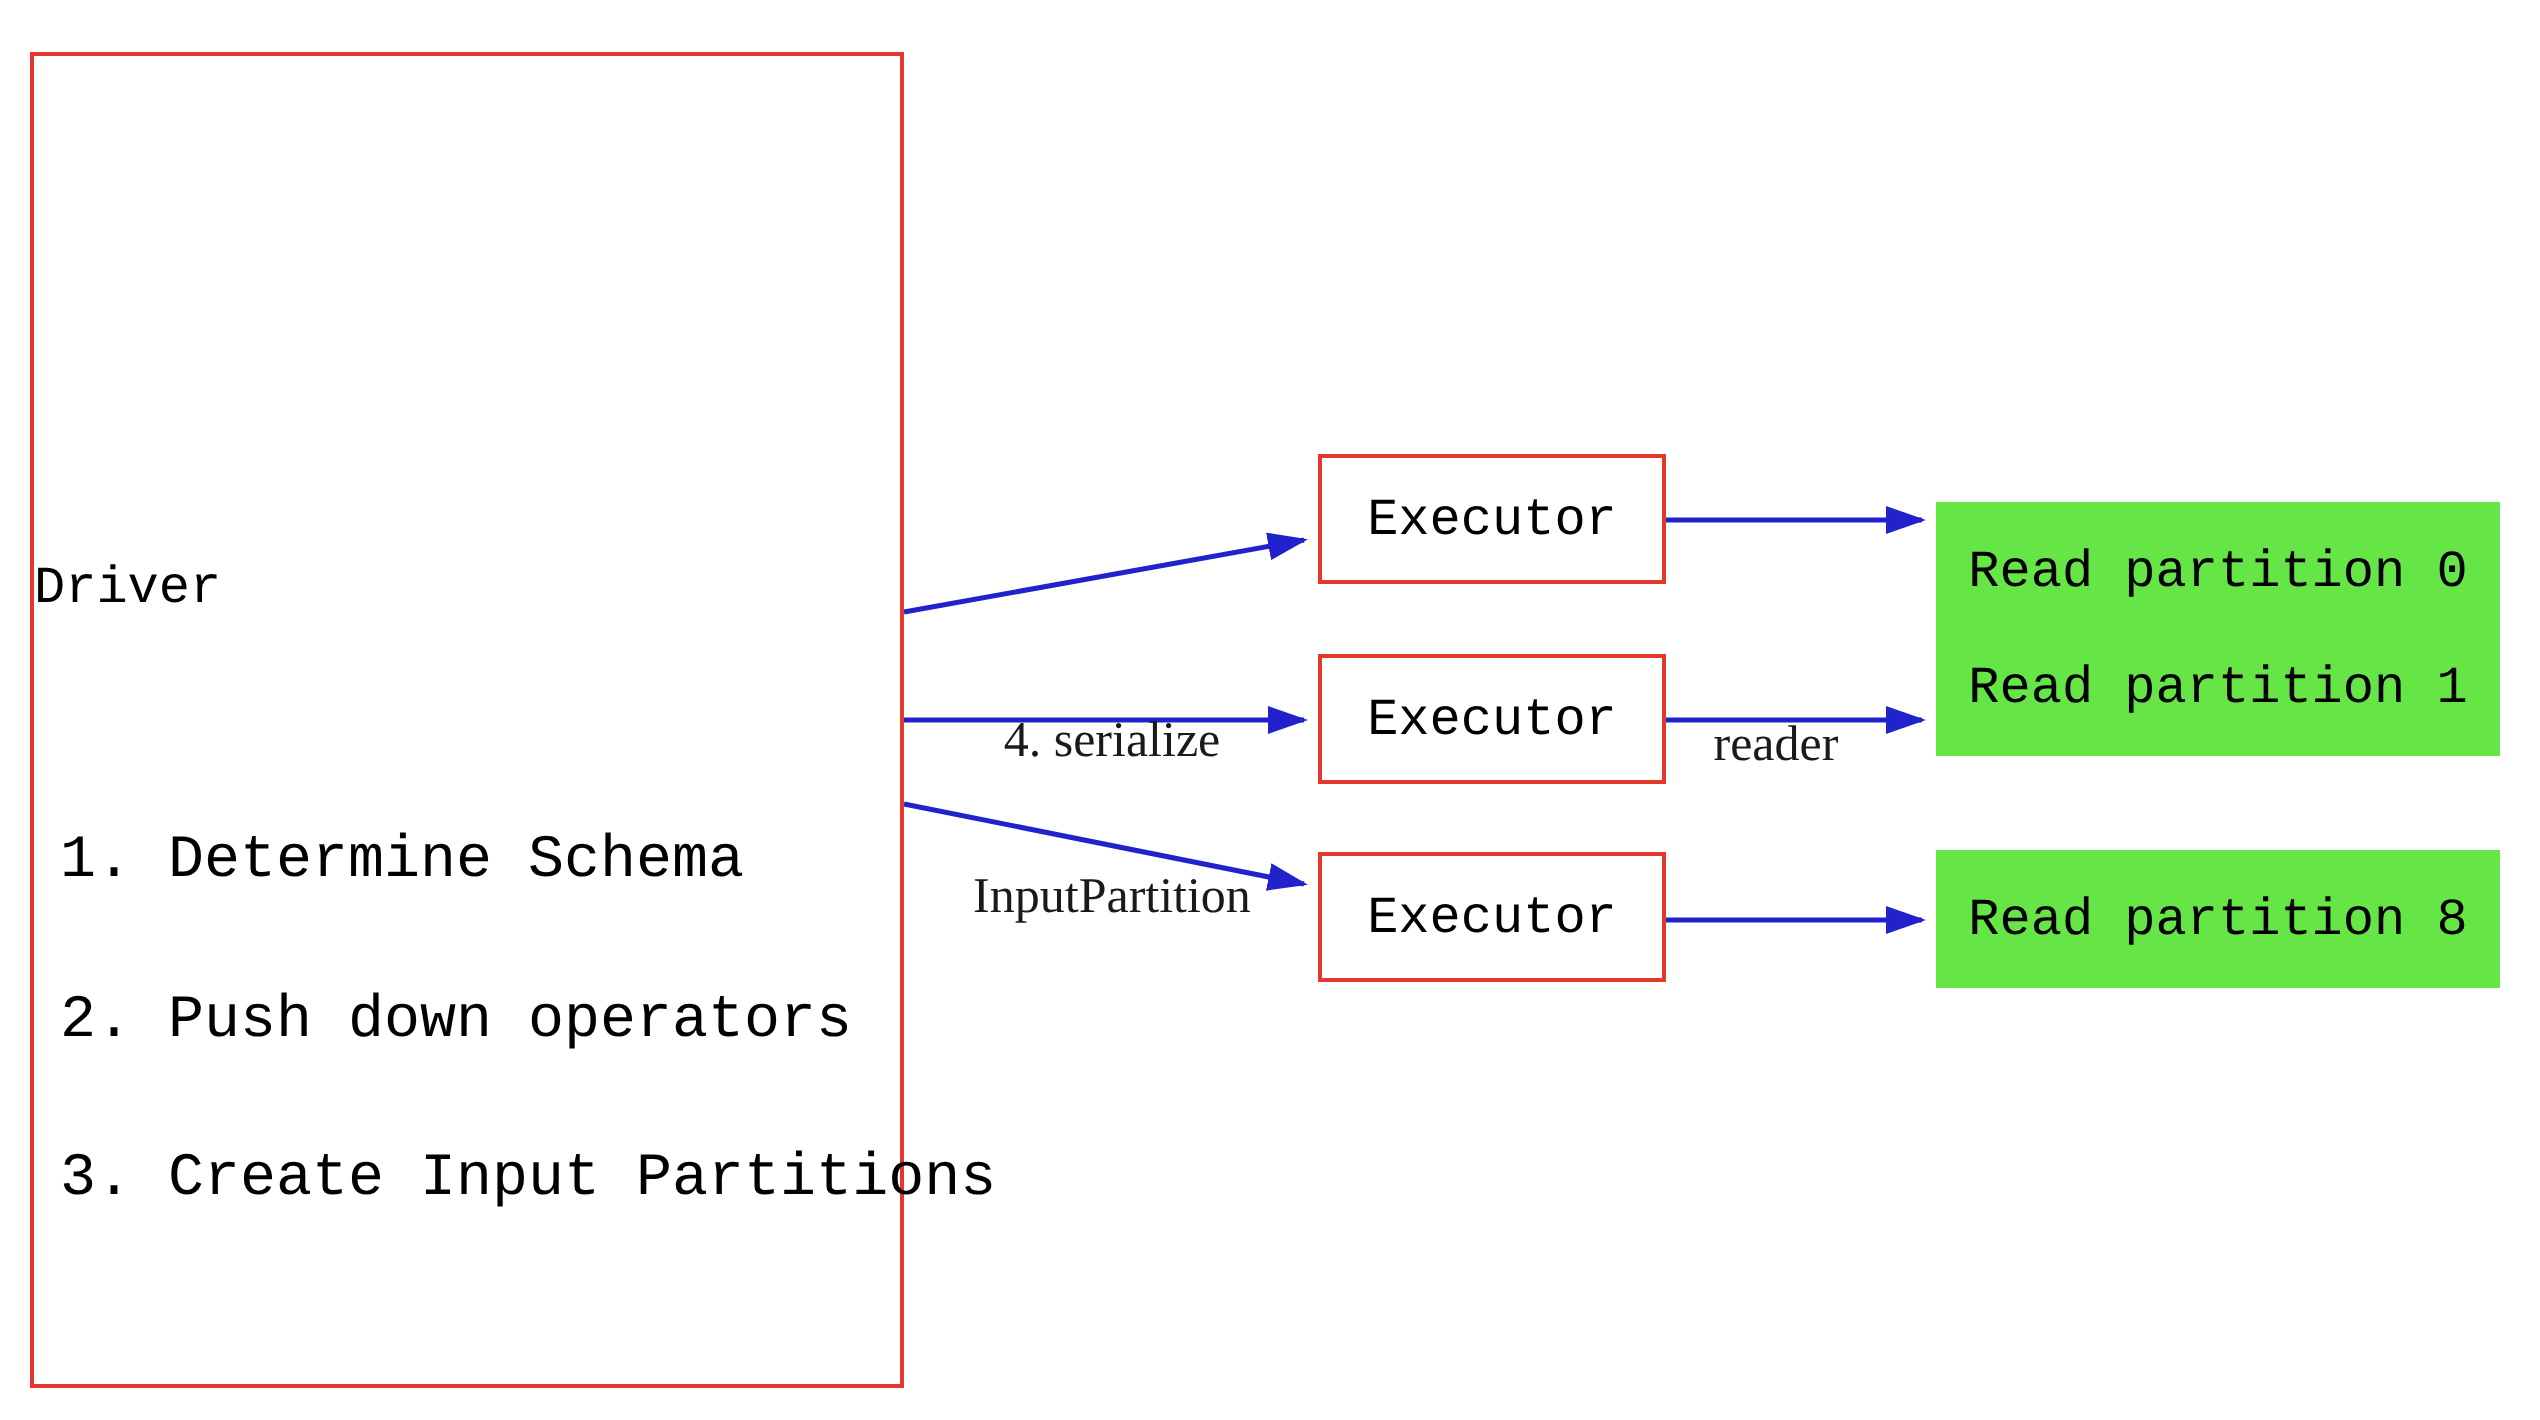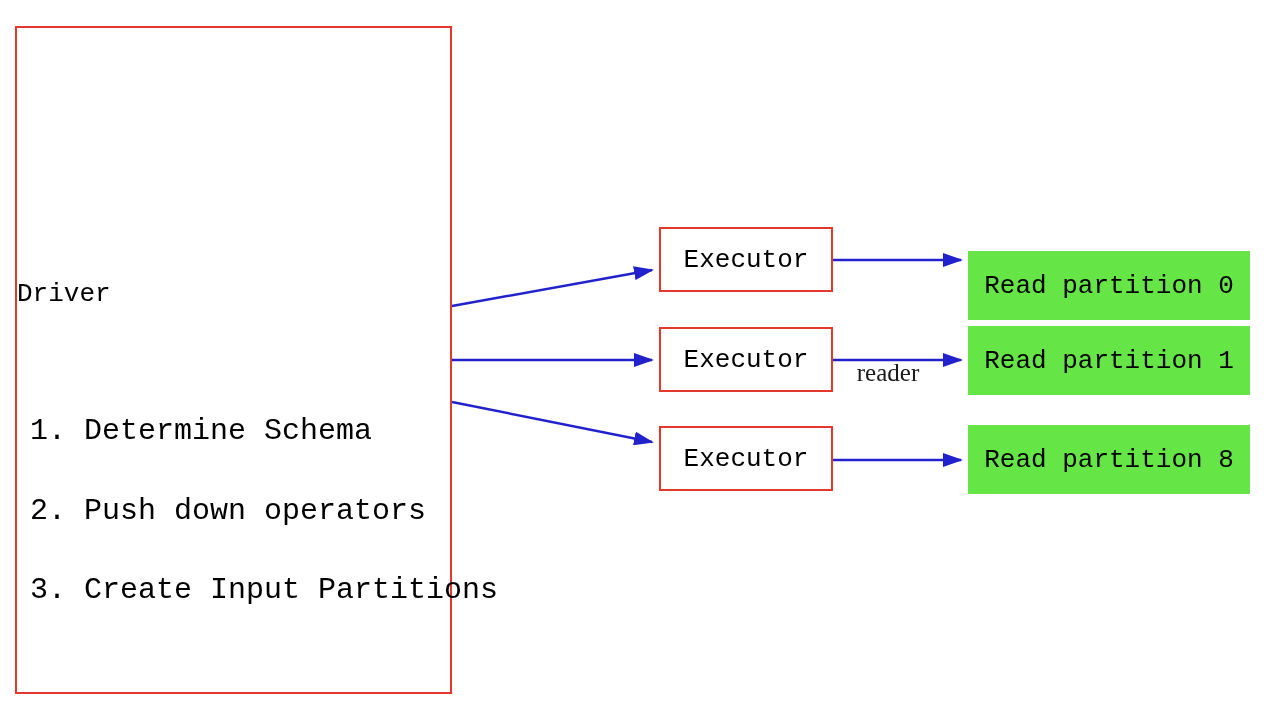--- a/index.html
+++ b/index.html
@@ -89,21 +89,21 @@
     background: var(--partition-green, #66e646);
     display: flex;
     align-items: center;
     justify-content: center;
     font-size: 26px;
     color: #000000;
     z-index: 2;
     white-space: pre;
   }
   .partition-0 { top: 223px; margin-top: 28px; }
-  .partition-1 { top: 326px; }
+  .partition-1 { top: 309px; }
   .partition-2 { top: 425px; }
   .edge-label {
     position: absolute;
     font-family: "Liberation Serif", serif;
     font-size: 25px;
     line-height: 26px;
     color: #1a1a1a;
     text-align: center;
     z-index: 3;
     white-space: pre;
@@ -148,18 +148,22 @@
   </div>
 
   <div class="executor-box executor-0">Executor</div>
   <div class="executor-box executor-1">Executor</div>
   <div class="executor-box executor-2">Executor</div>
 
   <div class="partition-box partition-0">Read partition 0</div>
   <div class="partition-box partition-1">Read partition 1</div>
   <div class="partition-box partition-2">Read partition 8</div>
 
+  <div class="edge-label label-serialize">
+    <div>4. serialize</div>
+    <div>InputPartition</div>
+  </div>
 
   <div class="edge-label label-reader">
     <div>reader</div>
   </div>
 
 </div>
 
 </body></html>

